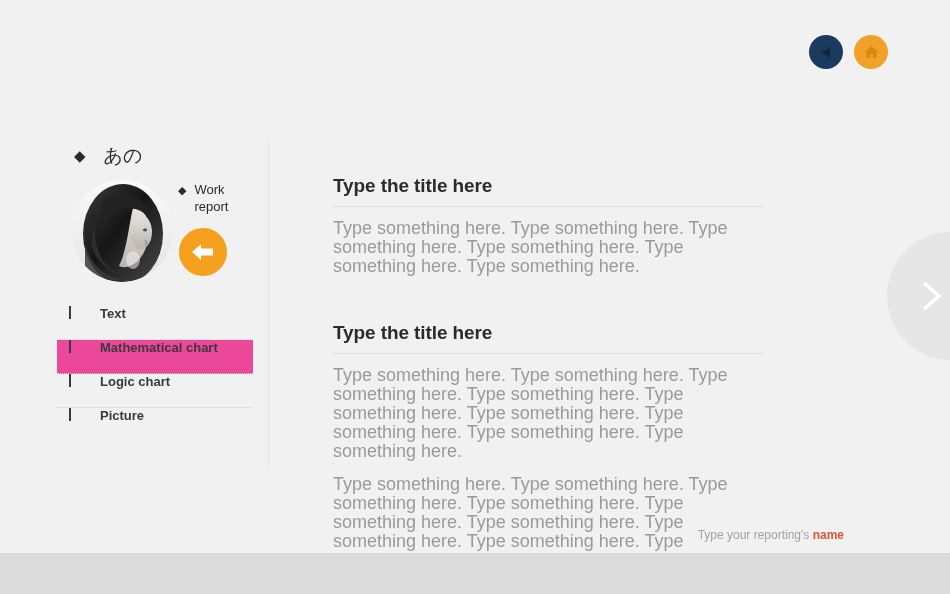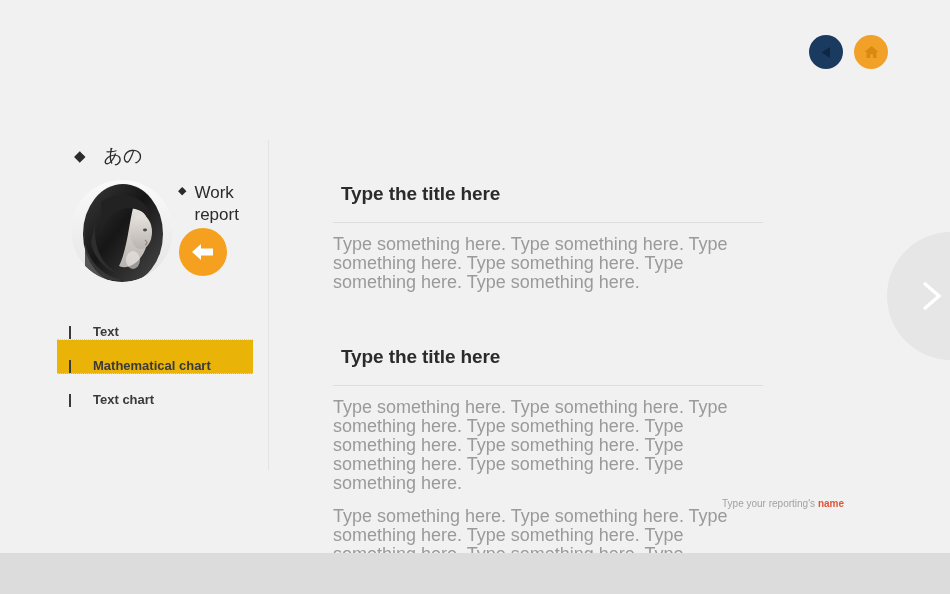--- a/index.html
+++ b/index.html
@@ -97,21 +97,21 @@
 
   .work-report {
     position: absolute;
     left: 178px; top: 182px;
     display: flex;
     gap: 8px;
     align-items: flex-start;
   }
   .work-report .diamond { font-size: 11px; margin-top: 3px; }
   .work-report-label {
-    font-size: 17px;
+    font-size: 13px;
     color: #2b2b2b;
     line-height: 1.28;
     width: 56px;
   }
 
   .arrow-btn {
     position: absolute;
     left: 179px; top: 228px;
     width: 48px; height: 48px;
     border-radius: 50%;
@@ -125,26 +125,27 @@
   
   .menu {
     position: absolute;
     left: 57px; top: 306px;
     width: 196px;
   }
   .menu-item {
     position: relative;
     height: 33px;
     display: flex;
-    align-items: flex-end;
+    align-items: flex-start;
     border-bottom: 1px dotted #d4d4d4;
     cursor: pointer;
+    gap: 7px;
   }
   .menu-item:last-child { border-bottom: none; }
-  .menu-item.active { background: #eab308; }
+  .menu-item.active { background: #ec4899; }
   .menu-bar {
     width: 2px; height: 13px;
     background: #3a3a3a;
     margin-left: 12px;
   }
   .menu-label {
     margin-left: 22px;
     font-size: 13px;
     font-weight: bold;
     color: #3a3a3a;
@@ -153,21 +154,21 @@
   
   .content {
     position: absolute;
     left: 333px; top: 175px;
     width: 430px;
   }
   .section-title {
     font-size: 19px;
     font-weight: bold;
     color: #2b2b2b;
-    margin: 8px;
+    margin: 0;
     padding-bottom: 9px;
     letter-spacing: -0.1px;
   }
   .title-rule {
     height: 1px;
     background: #dedede;
     width: 430px;
     margin-bottom: 12px;
   }
   .body-par {
@@ -182,22 +183,22 @@
   
   .footer-left {
     position: absolute;
     left: 28px; top: 512px;
     font-size: 9.5px;
     color: #a2a2a2;
     line-height: 14px;
   }
   .footer-right {
     position: absolute;
-    right: 106px; top: 498px;
-    font-size: 10px;
+    right: 106px; top: 528px;
+    font-size: 12px;
     color: #a2a2a2;
     white-space: nowrap;
   }
   .footer-right .accent { color: #e0553a; font-weight: bold; }
 
   
   .next-circle {
     position: absolute;
     left: 887px; top: 232px;
     width: 128px; height: 128px;
@@ -290,21 +291,25 @@
       <div class="menu-item">
         <span class="menu-bar"></span>
         <span class="menu-label">Text</span>
       </div>
       <div class="menu-item active">
         <span class="menu-bar"></span>
         <span class="menu-label">Mathematical chart</span>
       </div>
       <div class="menu-item">
         <span class="menu-bar"></span>
-        <span class="menu-label">Text chart</span>
+        <span class="menu-label">Logic chart</span>
+      </div>
+      <div class="menu-item">
+        <span class="menu-bar"></span>
+        <span class="menu-label">Picture</span>
       </div>
     </div>
   </div>
 
   <div class="divider-v"></div>
 
   <div class="content">
 
     <h2 class="section-title">Type the title here</h2>
     <div class="title-rule"></div>

